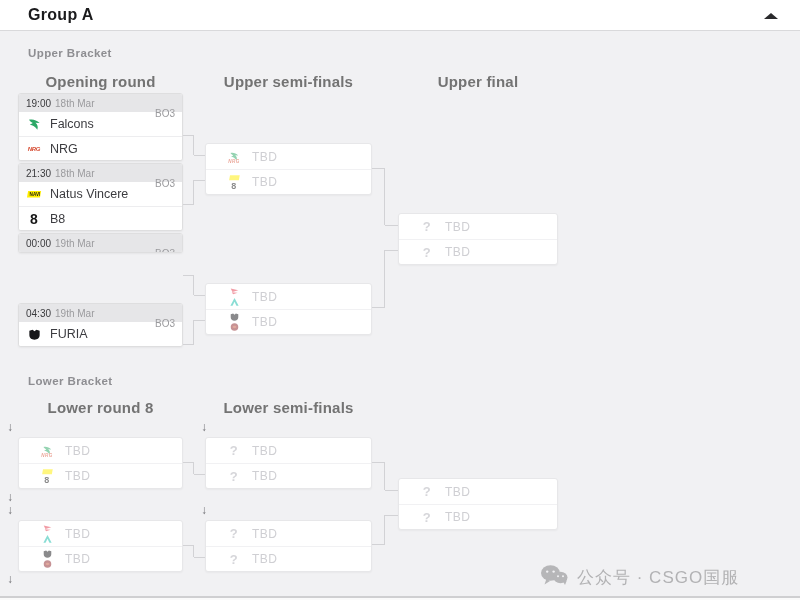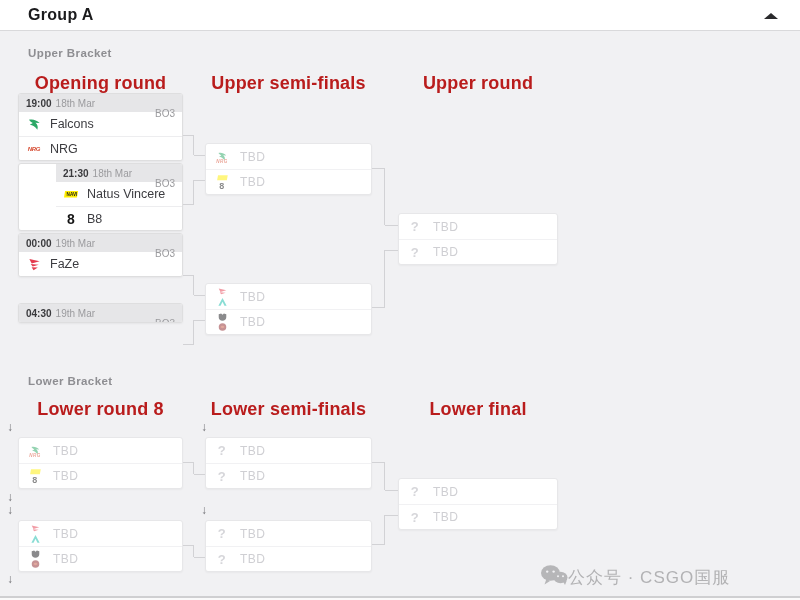--- a/index.html
+++ b/index.html
@@ -5,46 +5,46 @@
   * { margin:0; padding:0; box-sizing:border-box; }
   body { font-family:"Liberation Sans", sans-serif; }
   #page { position:relative; width:800px; height:600px; background:#f1f1f3; overflow:hidden; }
 
   
   .group-header { position:absolute; left:0; top:0; width:800px; height:31px; background:#ffffff; border-bottom:1px solid #d9d9db; }
   .group-title { position:absolute; left:28px; top:6px; font-size:16px; font-weight:bold; color:#1b1b1d; letter-spacing:.3px; }
   .caret-up { position:absolute; left:764px; top:13px; width:0; height:0; border-left:7px solid transparent; border-right:7px solid transparent; border-bottom:6px solid #2a2a2c; cursor:pointer; }
 
   .section-label { position:absolute; font-size:11.5px; font-weight:bold; color:#8e8e92; letter-spacing:.4px; }
-  .col-header { position:absolute; text-align:center; font-size:18px; font-weight:bold; color:#b91c1c; letter-spacing:.2px; }
+  .col-header { position:absolute; text-align:center; font-size:15px; font-weight:bold; color:#737373; letter-spacing:.2px; }
 
   
   .card { position:absolute; left:18px; width:165px; background:#fff; border:1px solid #dededf; border-radius:3px; box-shadow:0 1px 2px rgba(0,0,0,.05); overflow:hidden; }
   .card-header { height:18px; background:#e6e6e8; display:flex; align-items:center; gap:4px; padding:0 7px; font-size:10px; color:#9b9b9e; }
-  .card-header .time { font-weight:bold; color:#3a3a3d; }
+  .card-header .time { font-weight:normal; color:#3a3a3d; }
   .card-header .bo { margin-left:auto;margin-top:20px; }
   .team-row { height:24px; display:flex; align-items:center; gap:8px; padding:0 7px; font-size:12.5px; color:#3c3c40; background:#fff; }
   .team-row + .team-row { border-top:1px solid #ededef; }
   .logo16 { width:16px; height:16px; display:flex; align-items:center; justify-content:center; flex:0 0 16px; }
 
   
   .tbd-card { position:absolute; background:#fff; border:1px solid #e7e7e9; border-radius:3px; box-shadow:0 1px 2px rgba(0,0,0,.04); overflow:hidden; }
   .w167 { width:167px; } .w160 { width:160px; }
-  .tbd-row { height:25px; display:flex; align-items:center; gap:10px; padding:0 8px; font-size:12px; color:#cfcfd3; letter-spacing:.5px; }
+  .tbd-row { height:25px; display:flex; align-items:center; gap:10px; padding:0 20px; font-size:12px; color:#cfcfd3; letter-spacing:.5px; }
   .tbd-row + .tbd-row { border-top:1px solid #f1f1f3; }
   .mini-stack { width:16px; display:flex; flex-direction:column; align-items:center; line-height:0; opacity:.5; flex:0 0 16px; }
   .qmark { width:16px; text-align:center; font-size:13px; font-weight:bold; color:#d6d6da; flex:0 0 16px; }
 
   
   .cn { position:absolute; border:0 solid #d2d2d5; }
   .bt { border-top-width:1px; } .bb { border-bottom-width:1px; } .br { border-right-width:1px; }
 
   .drop-arrow { position:absolute; font-size:12px; color:#737377; line-height:12px; }
 
-  .watermark { position:absolute; left:540px; top:564px; display:flex; align-items:center; }
+  .watermark { position:absolute; left:540px; top:564px; display:flex; align-items:center; gap:9px; }
   .watermark-text { font-size:17px; color:#b2b2b4; letter-spacing:1px; }
 
   .bottom-line { position:absolute; left:0; top:596px; width:800px; height:2px; background:#cfcfd1; }
   .bottom-strip { position:absolute; left:0; top:598px; width:800px; height:2px; background:#fafafa; }
 
   .nrg-mark { font-size:6px; font-weight:800; font-style:italic; color:#d6492f; letter-spacing:-.3px; }
   .b8-mark { font-size:14px; font-weight:900; color:#141414; line-height:14px; }
   .nrg-mini { font-size:4.5px; font-weight:800; font-style:italic; color:#d6492f; }
   .b8-mini { font-size:9px; font-weight:900; color:#141414; line-height:9px; }
 </style>
@@ -54,21 +54,21 @@
 <div id="page">
 
   <div class="group-header">
     <div class="group-title">Group A</div>
   </div>
   <div class="caret-up"></div>
 
   <div class="section-label" style="left:28px; top:47px;">Upper Bracket</div>
   <div class="col-header" style="left:18px; top:73px; width:165px;">Opening round</div>
   <div class="col-header" style="left:205px; top:73px; width:167px;">Upper semi-finals</div>
-  <div class="col-header" style="left:398px; top:73px; width:160px;">Upper round</div>
+  <div class="col-header" style="left:398px; top:73px; width:160px;">Upper final</div>
 
   <div class="card" style="top:93px;">
     <div class="card-header">
       <span class="time">19:00</span>
       <span>18th Mar</span>
       <span class="bo">BO3</span>
     </div>
     <div class="team-row">
       <span class="logo16">
         <svg width="15" height="15" viewBox="0 0 16 16">
@@ -78,21 +78,21 @@
       <span>Falcons</span>
     </div>
     <div class="team-row">
       <span class="logo16">
           <span class="nrg-mark">NRG</span>
         </span>
       <span>NRG</span>
     </div>
   </div>
 
-  <div class="card" style="top:163px;padding-left:37px;">
+  <div class="card" style="top:163px;">
     <div class="card-header">
       <span class="time">21:30</span>
       <span>18th Mar</span>
       <span class="bo">BO3</span>
     </div>
     <div class="team-row">
       <span class="logo16">
         <svg width="16" height="16" viewBox="0 0 16 16">
             <g transform="skewX(-10)">
               <rect x="3" y="5" width="13" height="6.5" fill="#ffee00"></rect>
@@ -109,37 +109,35 @@
       <span>B8</span>
     </div>
   </div>
 
   <div class="card" style="top:233px;">
     <div class="card-header">
       <span class="time">00:00</span>
       <span>19th Mar</span>
       <span class="bo">BO3</span>
     </div>
-    <div class="team-row">
-      <span class="logo16">
-        <svg width="15" height="15" viewBox="0 0 16 16">
-            <path d="M2.5 2 L13.5 4.5 L5 7 Z" fill="#e43b4e"></path>
-            <path d="M4 7.5 L12.5 8.2 L6 10.2 Z" fill="#e43b4e"></path>
-            <path d="M5 10.8 L11.5 11.2 L7 14 Z" fill="#e43b4e"></path>
-          </svg>
-      </span>
-      <span>FaZe</span>
-    </div>
   </div>
 
   <div class="card" style="top:303px;">
     <div class="card-header">
       <span class="time">04:30</span>
       <span>19th Mar</span>
       <span class="bo">BO3</span>
+    </div>
+    <div class="team-row">
+      <span class="logo16">
+        <svg width="15" height="15" viewBox="0 0 16 16">
+            <path d="M2.5 4 L6 2.8 L8 4.6 L10 2.8 L13.5 4 L13.5 8.5 C13.5 11.5 11.2 13.5 8 13.5 C4.8 13.5 2.5 11.5 2.5 8.5 Z" fill="#17171a"></path>
+          </svg>
+      </span>
+      <span>FURIA</span>
     </div>
   </div>
 
   <div class="tbd-card w167" style="left:205px; top:143px;">
     <div class="tbd-row">
       <span class="mini-stack">
         <svg width="11" height="11" viewBox="0 0 16 16">
             <path d="M2 3 C6 2 10 3 13.5 6.5 L9 6.2 C11 8 12.2 10.2 11 13.5 C9 10.5 6 8.4 3 8.2 L6.2 6.4 C4.2 5.4 3 4.2 2 3 Z" fill="#2ba866"></path>
           </svg>
         <span class="nrg-mini">NRG</span>
@@ -206,21 +204,20 @@
   <div class="cn bb br" style="left:183px; top:320px; width:11px; height:25px;"></div>
   <div class="cn bt" style="left:194px; top:320px; width:11px; height:0;"></div>
   <div class="cn bt br" style="left:372px; top:168px; width:13px; height:57px;"></div>
   <div class="cn bt" style="left:385px; top:225px; width:13px; height:0;"></div>
   <div class="cn bb br" style="left:372px; top:250px; width:13px; height:58px;"></div>
   <div class="cn bt" style="left:385px; top:250px; width:13px; height:0;"></div>
 
   <div class="section-label" style="left:28px; top:375px;">Lower Bracket</div>
   <div class="col-header" style="left:18px; top:399px; width:165px;">Lower round 8</div>
   <div class="col-header" style="left:205px; top:399px; width:167px;">Lower semi-finals</div>
-  <div class="col-header" style="left:398px; top:399px; width:160px;">Lower final</div>
 
   <div class="drop-arrow" style="left:7px; top:421px;">↓</div>
   <div class="drop-arrow" style="left:7px; top:491px;">↓</div>
   <div class="drop-arrow" style="left:201px; top:421px;">↓</div>
   <div class="drop-arrow" style="left:7px; top:504px;">↓</div>
   <div class="drop-arrow" style="left:7px; top:573px;">↓</div>
   <div class="drop-arrow" style="left:201px; top:504px;">↓</div>
 
   <div class="tbd-card" style="left:18px; top:437px; width:165px;">
     <div class="tbd-row">

